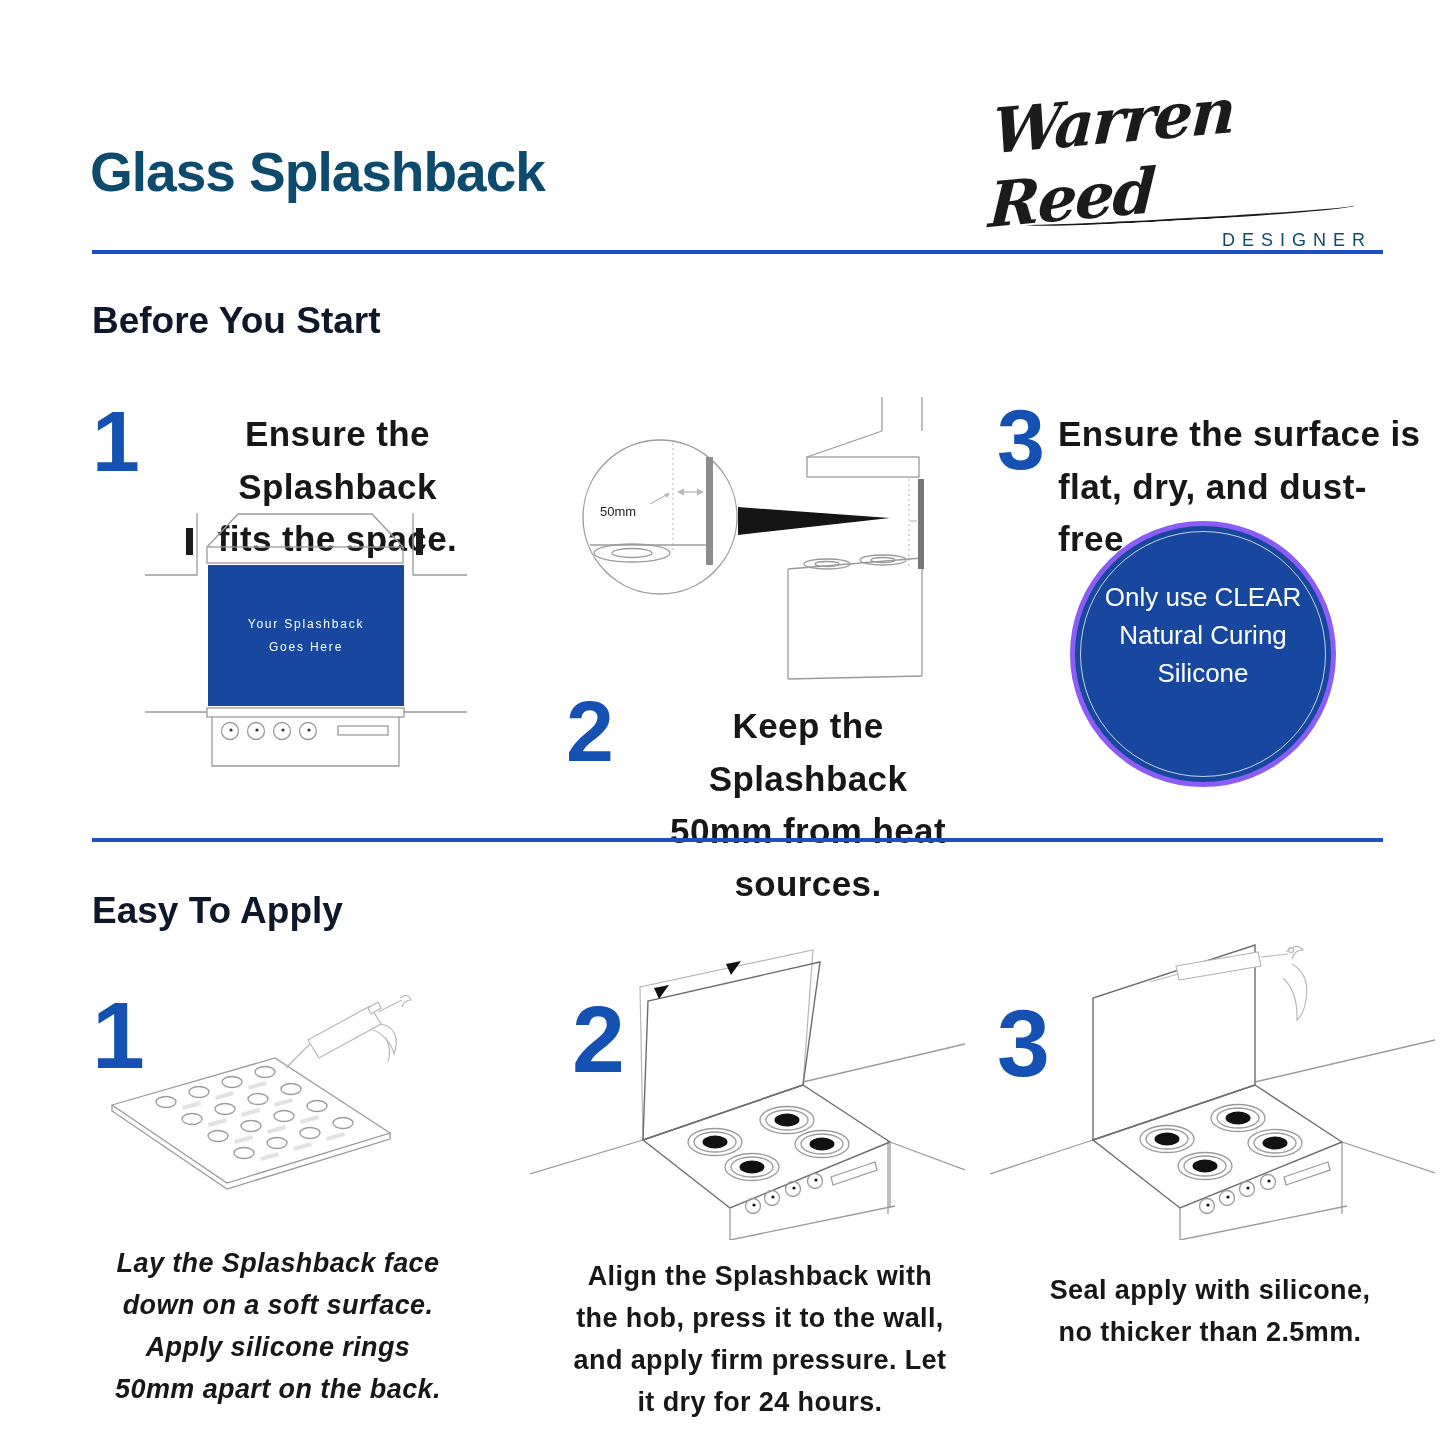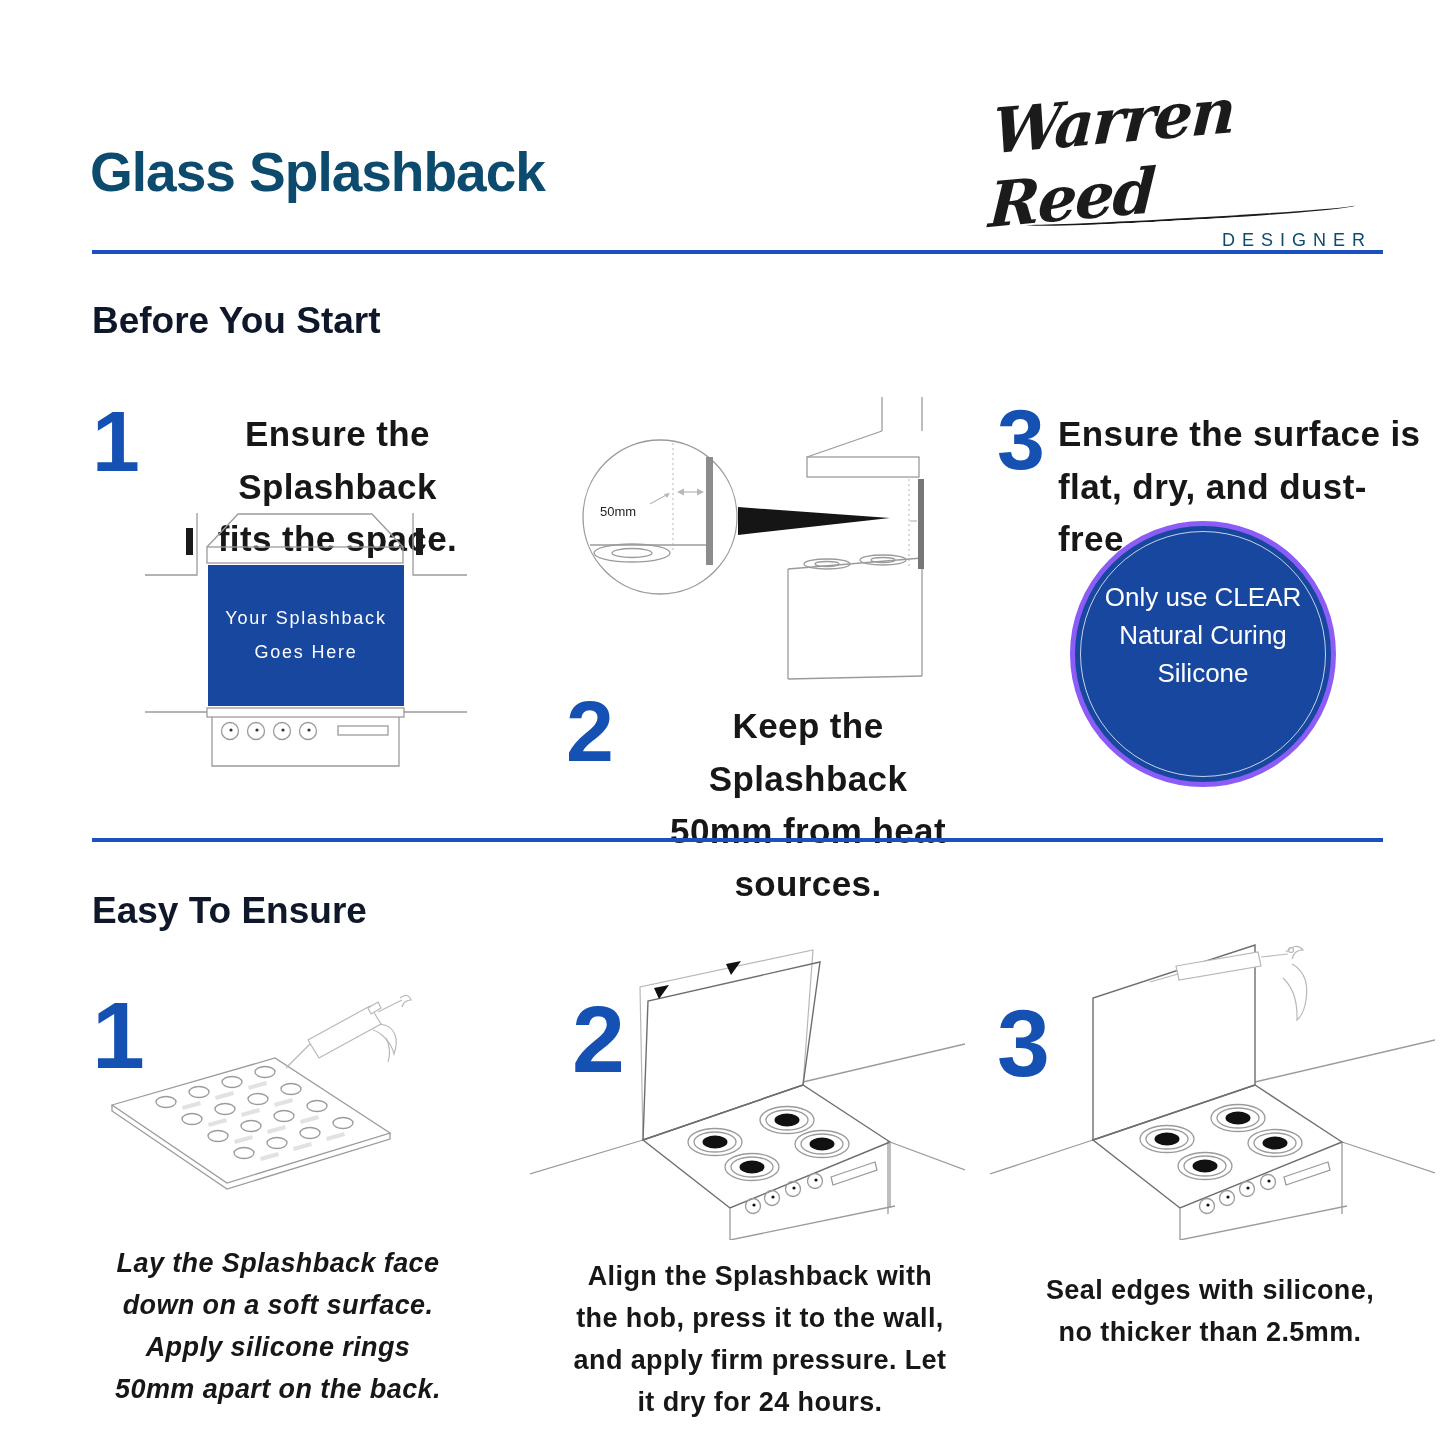--- a/index.html
+++ b/index.html
@@ -25,21 +25,21 @@
 
   .step-number{font-size:86px;font-weight:700;color:var(--accent-number);line-height:1;}
   .step-number.big{font-size:95px;}
   .step-text{font-size:35px;font-weight:700;line-height:1.5;letter-spacing:.4px;
              white-space:pre-line;color:#171717;}
   .center{text-align:center;}
   .caption{font-size:27px;font-weight:700;line-height:1.55;letter-spacing:.4px;
            white-space:pre-line;text-align:center;color:#171717;}
 
   .blue-box{background:var(--accent-fill);display:flex;align-items:center;justify-content:center;}
-  .blue-box-label{color:#fff;font-size:18px;letter-spacing:1.8px;line-height:1.85;
+  .blue-box-label{color:#fff;font-size:12px;letter-spacing:1.8px;line-height:1.85;
                   text-align:center;white-space:pre-line;}
 
   .badge{background:var(--accent-fill);border-radius:50%;border:5px solid #8b5cf6;
          display:flex;align-items:center;justify-content:center;position:absolute;}
   .badge::before{content:"";position:absolute;inset:5px;border:1.5px solid rgba(255,255,255,.75);
                  border-radius:50%;}
   .badge-text{color:#fff;font-size:26px;font-weight:400;line-height:1.45;text-align:center;
               white-space:pre-line;position:relative;top:-18px;}
 
   .logo{display:flex;flex-direction:column;align-items:center;}
@@ -162,21 +162,21 @@
 flat, dry, and dust-free.</div>
 
   <div class="badge" style="left:1070px;top:521px;width:266px;height:266px;">
     <div class="badge-text">Only use CLEAR
 Natural Curing
 Silicone</div>
   </div>
 
   <div class="abs divider" style="left:92px;top:838px;width:1291px;"></div>
 
-  <div class="abs section-heading" style="left:92px;top:890px;">Easy To Ensure</div>
+  <div class="abs section-heading" style="left:92px;top:890px;">Easy To Apply</div>
 
   <div class="abs step-number big" style="left:92px;top:988px;">1</div>
   <div class="abs step-number big" style="left:572px;top:992px;">2</div>
   <div class="abs step-number big" style="left:997px;top:996px;">3</div>
 
   <div class="abs" style="left:80px;top:980px;width:420px;height:255px;">
     <svg width="420" height="255" viewBox="0 0 420 255">
       <g>
         <polygon points="32,125 195,78 310,153 147,203" fill="#fff" class="lineart"></polygon>
         <path d="M32 125 V131 L147 209 L310 159 V153" class="lineart"></path>
@@ -330,16 +330,16 @@
   </div>
 
   <div class="abs caption" style="left:78px;top:1243px;width:400px;font-style:italic;">Lay the Splashback face
 down on a soft surface.
 Apply silicone rings
 50mm apart on the back.</div>
   <div class="abs caption" style="left:525px;top:1256px;width:470px;">Align the Splashback with
 the hob, press it to the wall,
 and apply firm pressure. Let
 it dry for 24 hours.</div>
-  <div class="abs caption" style="left:1000px;top:1270px;width:420px;">Seal edges with silicone,
+  <div class="abs caption" style="left:1000px;top:1270px;width:420px;">Seal apply with silicone,
 no thicker than 2.5mm.</div>
 
 </div>
 
 </body></html>

